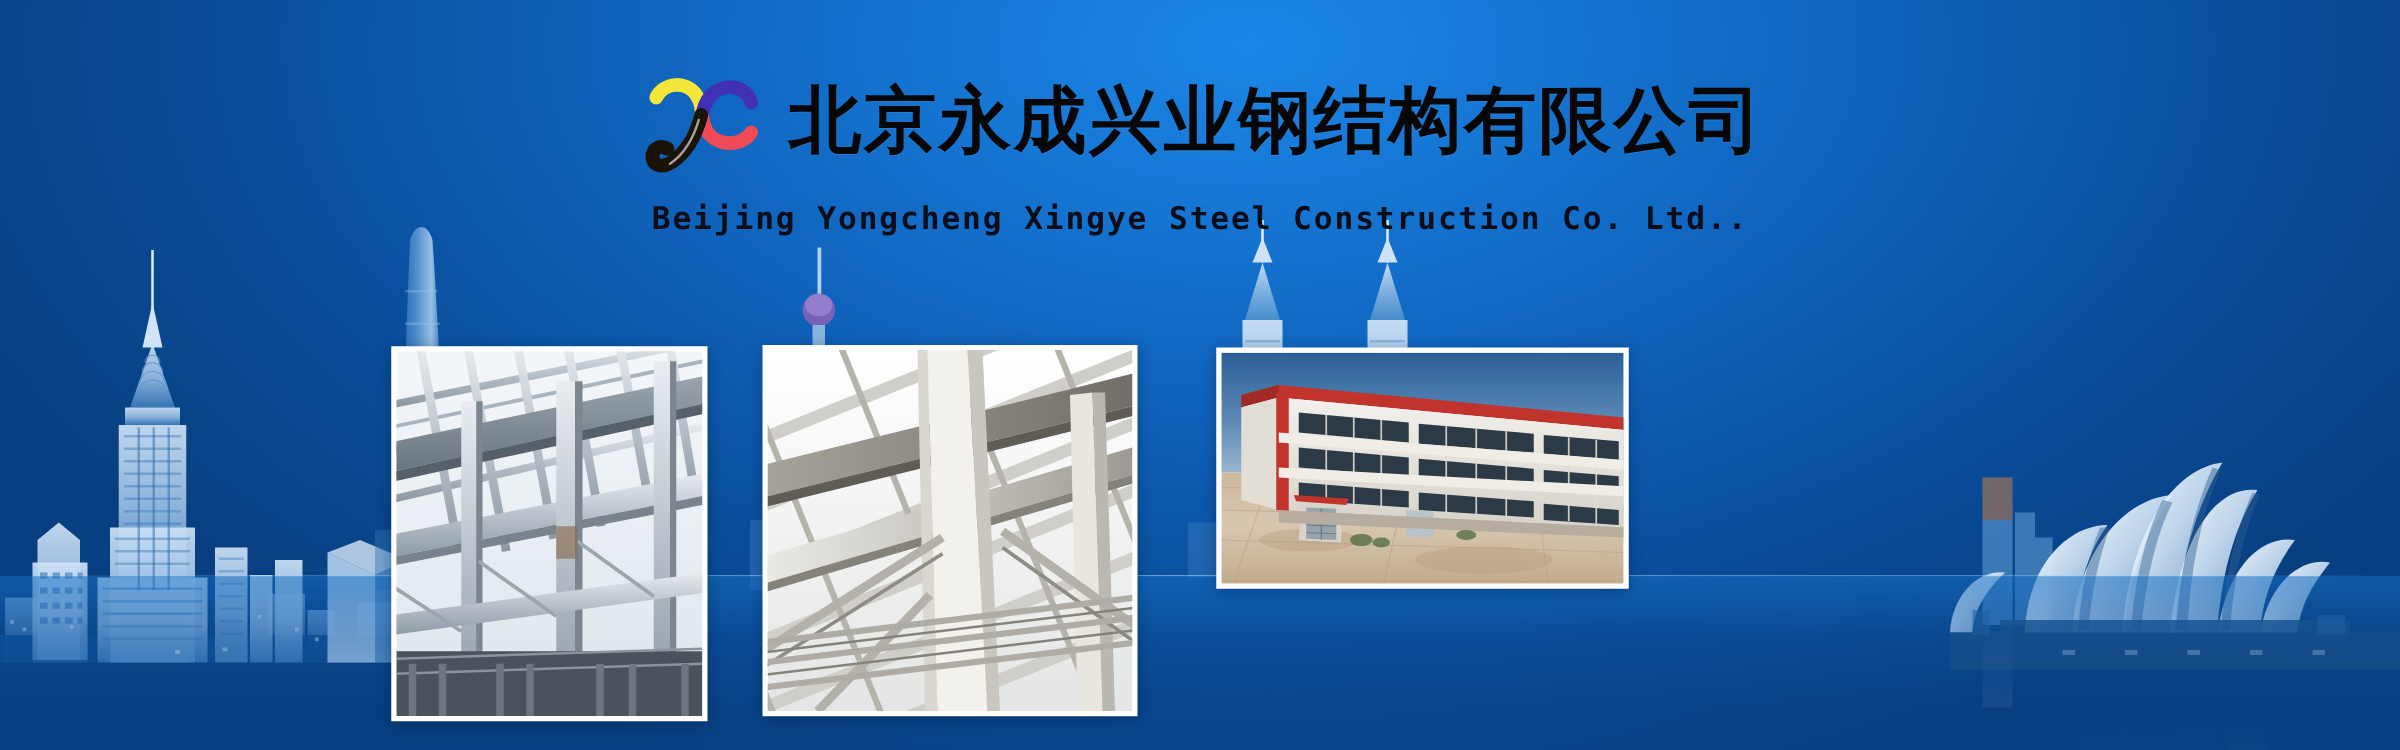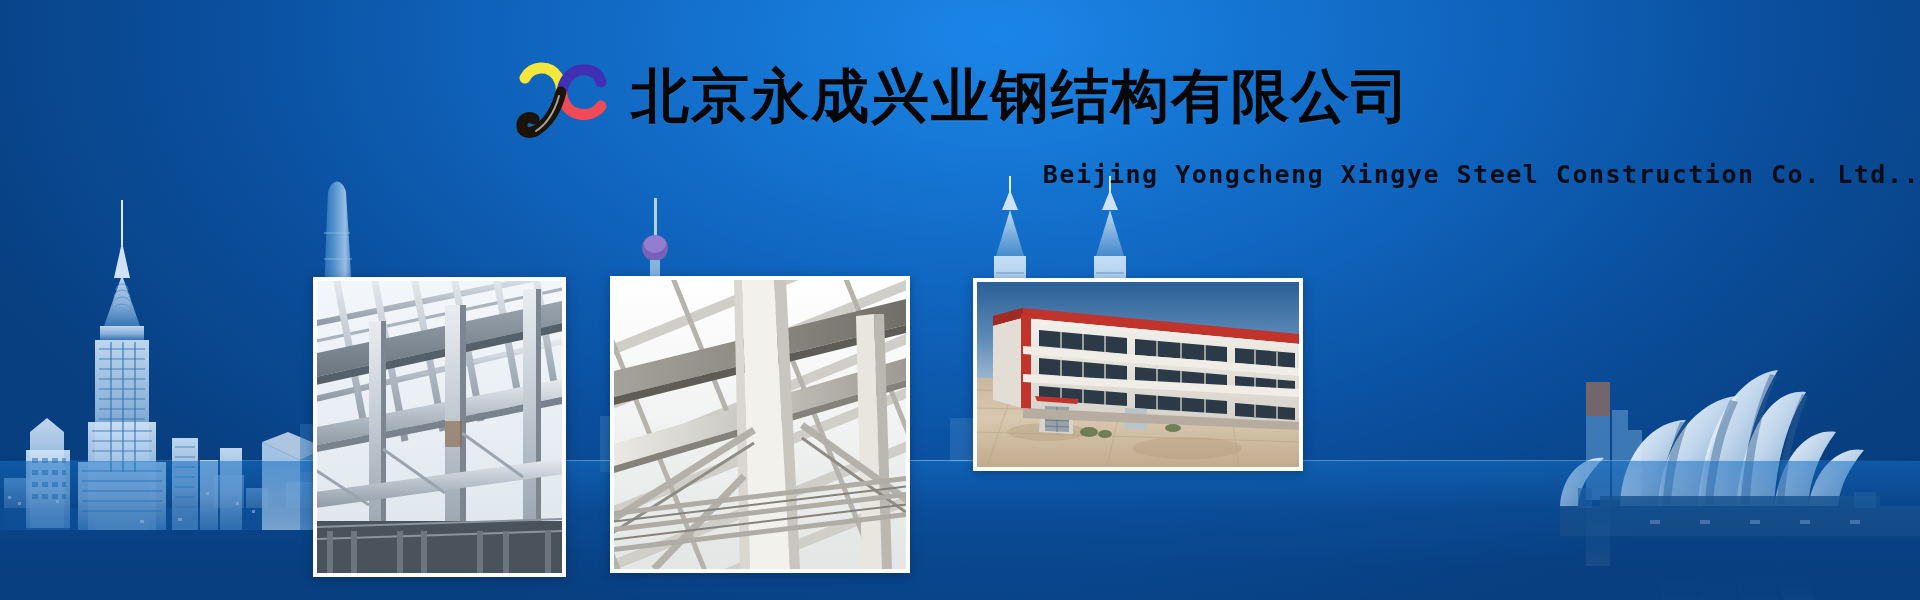--- a/index.html
+++ b/index.html
@@ -67,21 +67,20 @@
     text-shadow: 0 1px 0 rgba(255,255,255,.08);
   }
   #company-name-en {
     margin-top: 10px;
     font-family: "DejaVu Sans Mono", "Liberation Mono", monospace;
     font-weight: bold;
     font-size: 25px;
     color: #0d0d18;
     letter-spacing: 1.5px;
     white-space: nowrap;
-    text-align: right;
   }
   #tagline-cn {
     margin-top: 22px;
     font-family: "DejaVu Sans", "Liberation Sans", sans-serif;
     font-weight: bold;
     font-size: 45px;
     color: #ffffff;
     letter-spacing: 7px;
     white-space: nowrap;
     text-shadow: 0 2px 5px rgba(0,30,70,.55);

